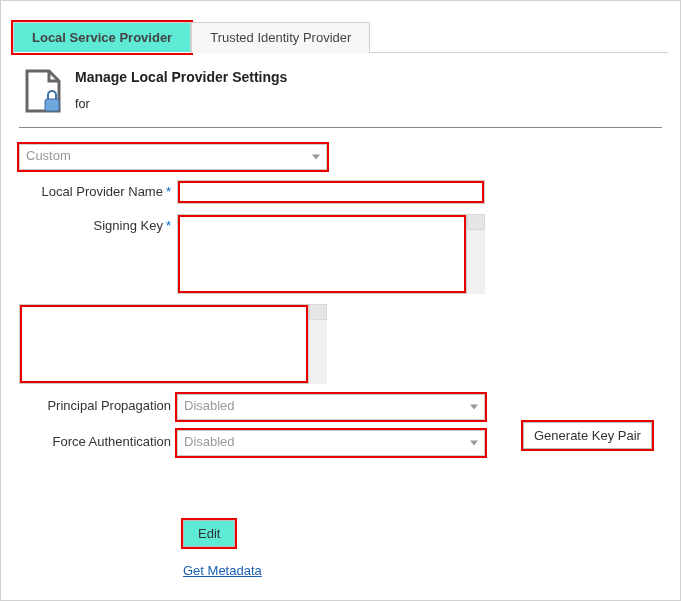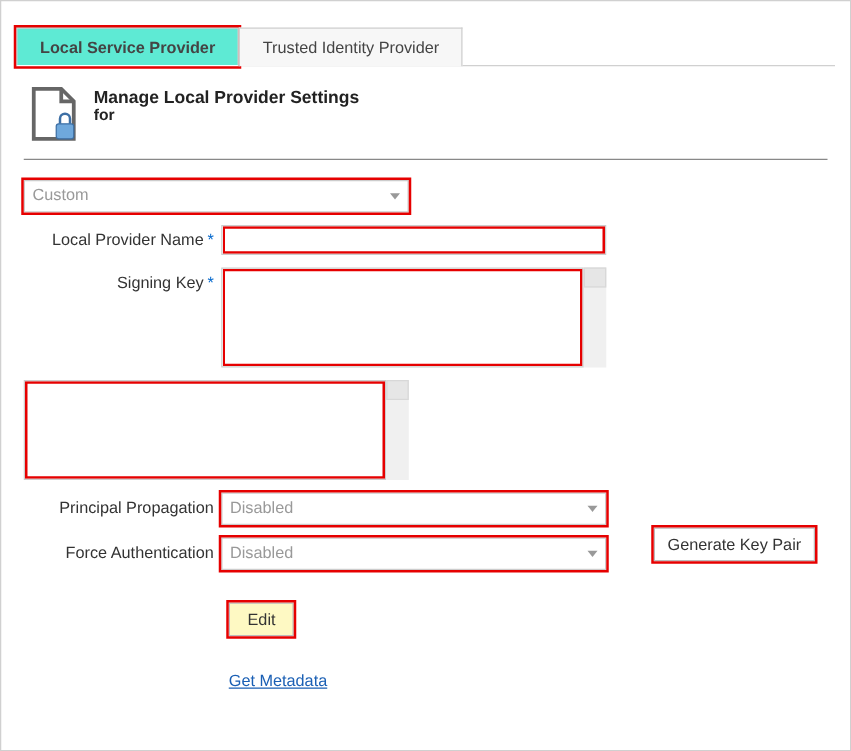--- a/index.html
+++ b/index.html
@@ -77,24 +77,24 @@
     margin-right: 8px;
     position: relative;
   }
   .section-title {
     font-weight: bold;
     font-size: 14px;
     color: #222;
     margin-top: 2px;
   }
   .section-sub {
-    font-weight: bold;
+    font-weight: normal;
     font-size: 12.5px;
     color: #222;
-    margin-top: 0;
+    margin-top: 12px;
   }
   .divider {
     height: 1px;
     background: #888;
     margin: 0 6px 16px 6px;
   }
   .form {
     padding: 0 6px;
   }
   .row {
@@ -172,28 +172,29 @@
     padding: 5px 10px;
     font-size: 13px;
     color: #333;
   }
   .actions {
     margin-left: 164px;
     margin-top: 26px;
   }
   .edit-btn {
     border: 1px solid #bbb;
-    background: #fef9c3;
+    background: #5eead4;
     padding: 5px 14px;
     font-size: 13px;
     color: #333;
+    margin-top: 38px;
   }
   .link {
     color: #1a5fb4;
-    margin-top: 28px;
+    margin-top: 16px;
     display: inline-block;
     font-size: 13px;
   }
 </style>
 </head>
 <body>
 
 <div class="frame">
 
 

